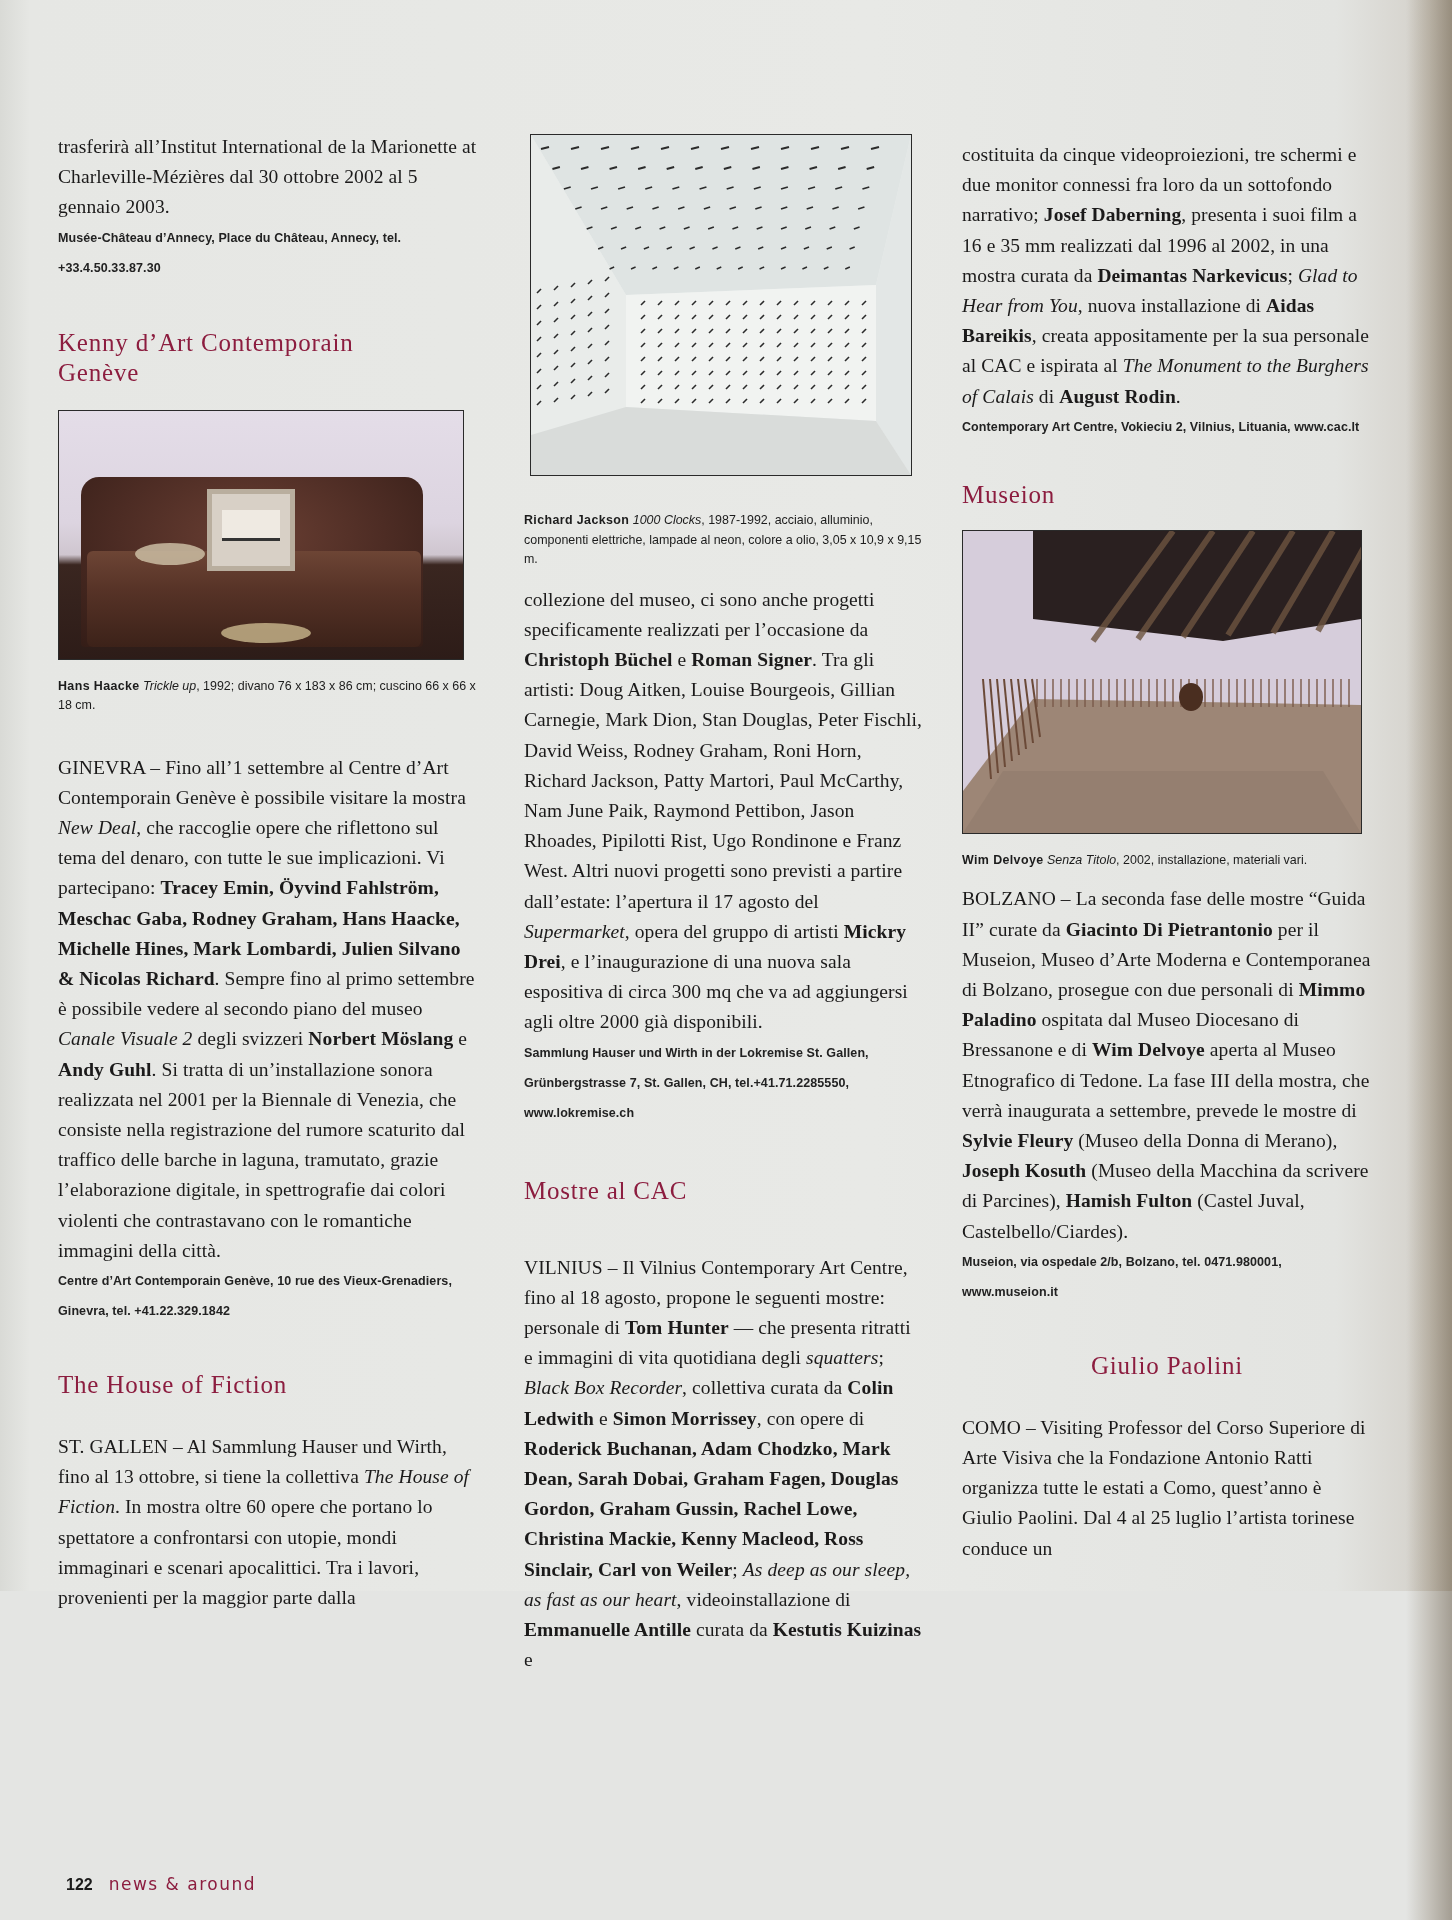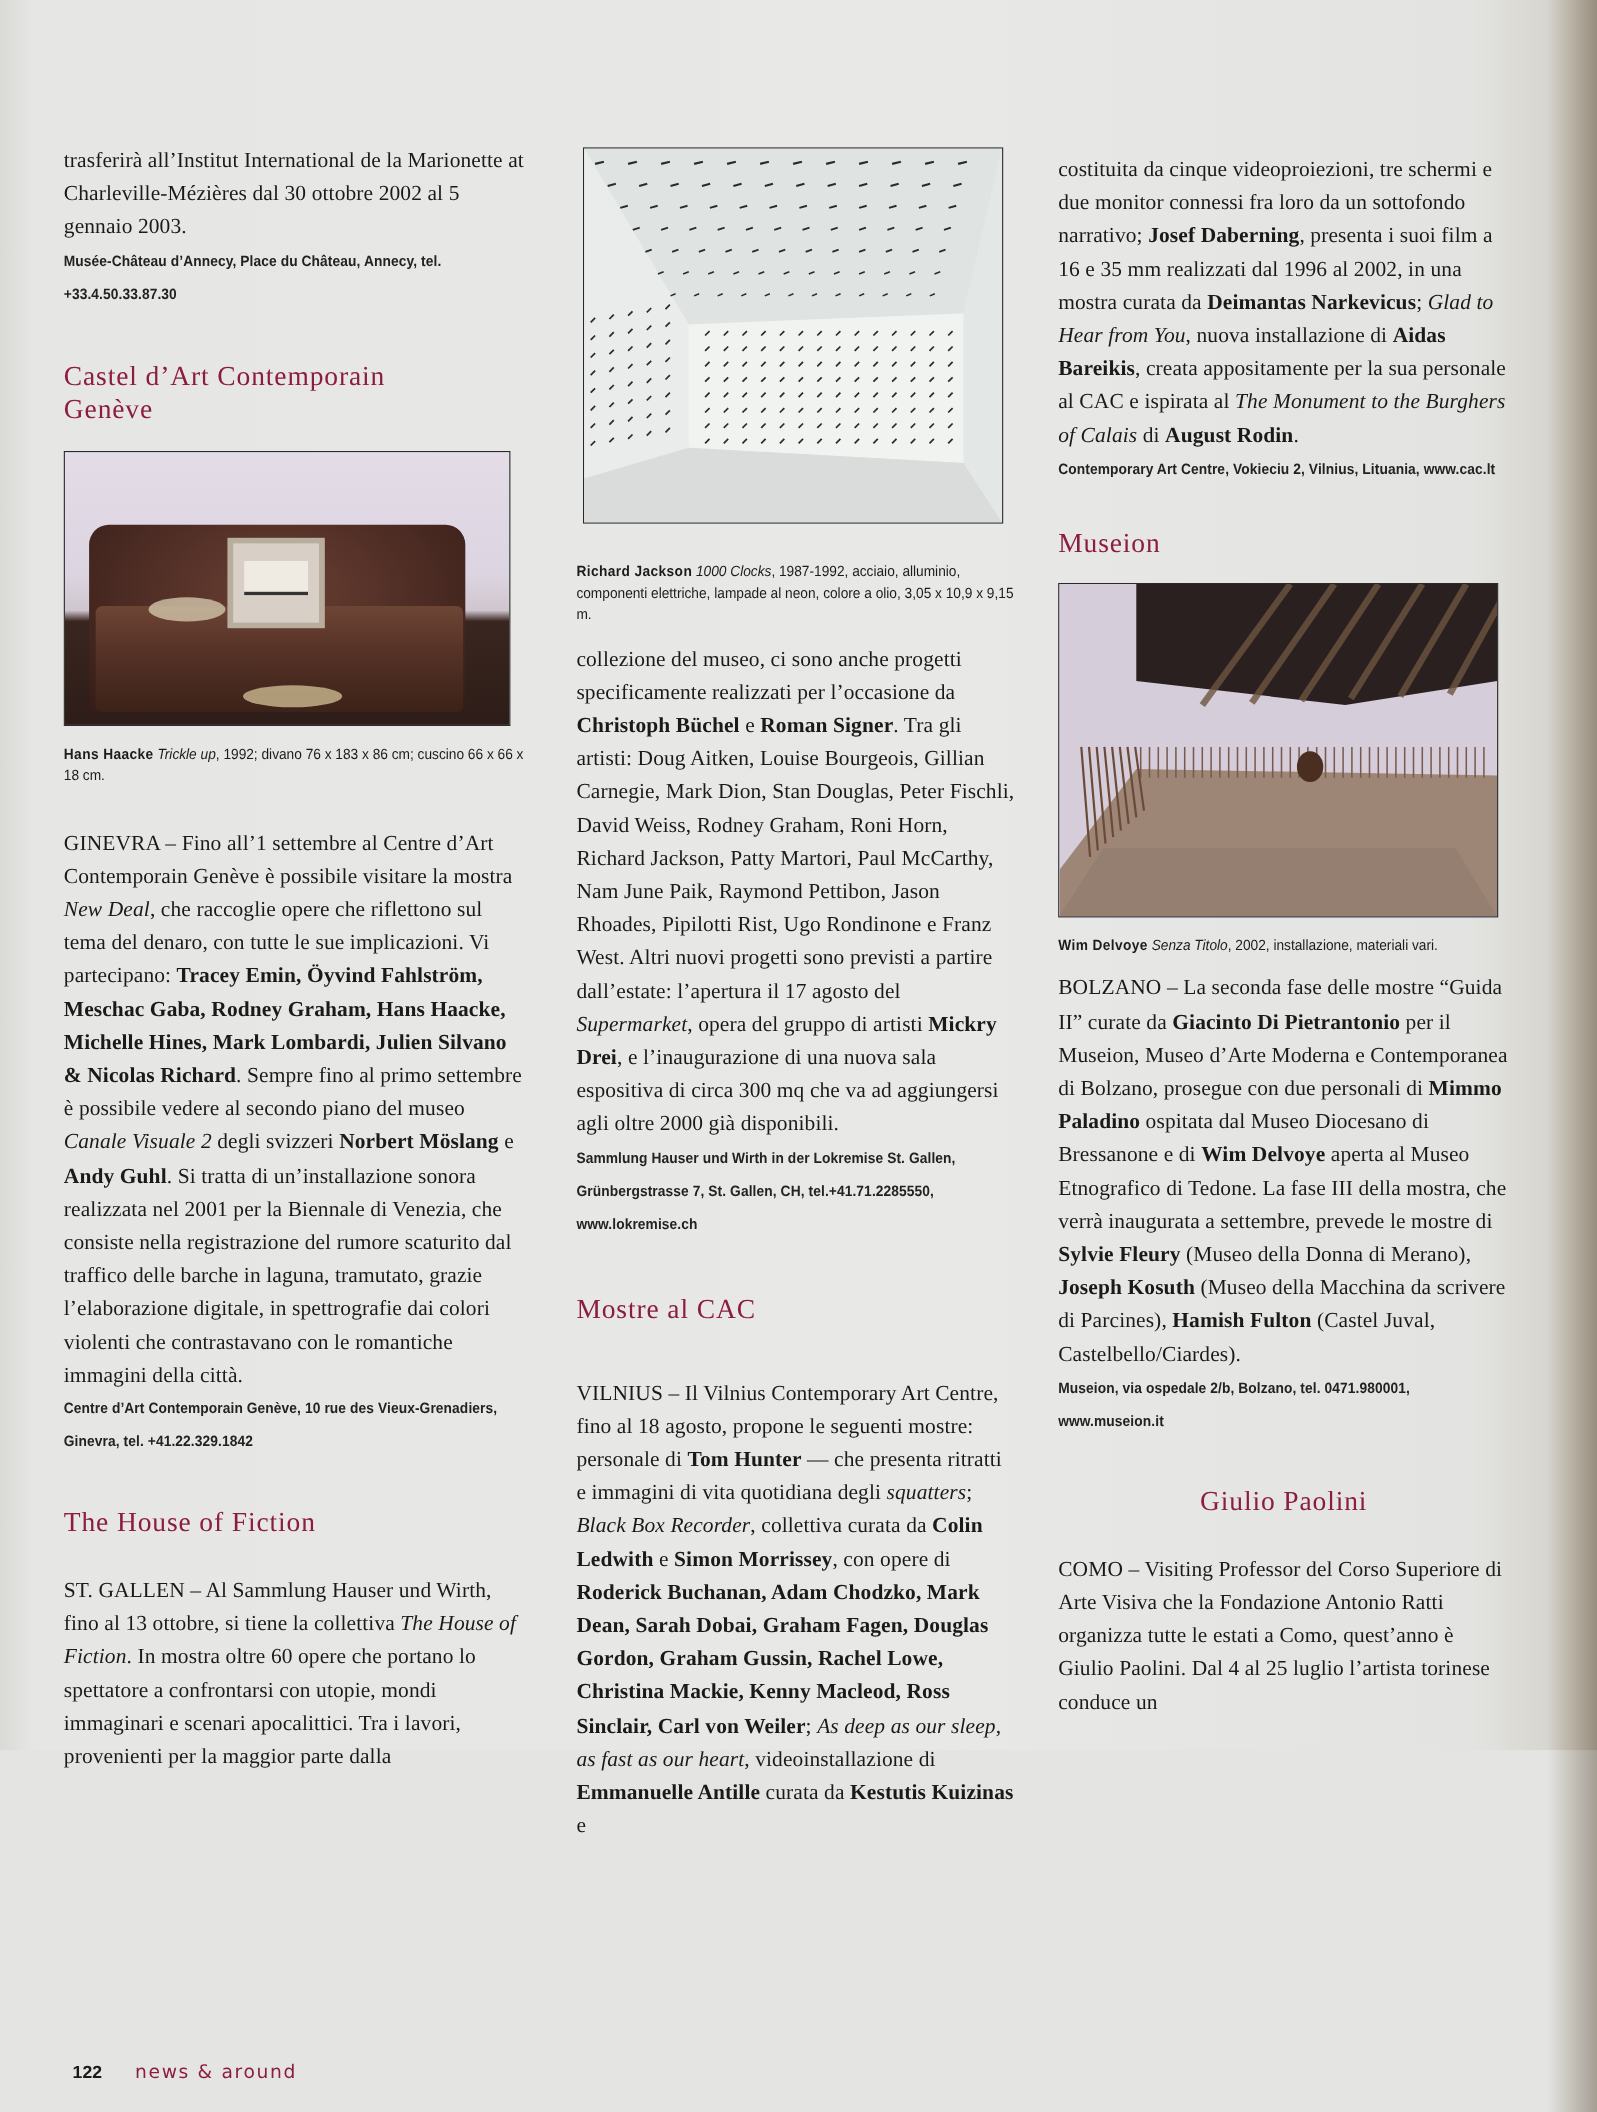--- a/index.html
+++ b/index.html
@@ -63,37 +63,37 @@
   .sofa-fluff2 { position:absolute; left:162px; top:212px; width:90px; height:20px; border-radius:50%; background:#cbb98f; opacity:0.8; }
 
   
   .clocks-photo { width:380px; height:340px; background:#e8eceb; }
   .clocks-photo svg { position:absolute; left:0; top:0; }
 
   
   .museion-photo { width:398px; height:302px; background:#d4cad6; }
   .museion-photo svg { position:absolute; left:0; top:0; }
 
-  .footer-left { position:absolute; left:66px; top:1874px; display:flex; align-items:baseline; gap:30px; }
+  .footer-left { position:absolute; left:66px; top:1874px; display:flex; align-items:baseline; gap:16px; }
   .page-num { font-family:"Liberation Sans", "DejaVu Sans", sans-serif; font-size:16px; font-weight:bold; color:#1a1a1a; }
   .section-name { font-family:"DejaVu Sans", "Liberation Sans", sans-serif; font-size:17px; color:#8c1d3f; letter-spacing:1.5px; }
   .footer-right { position:absolute; left:1244px; top:1956px; font-family:"Liberation Sans", "DejaVu Sans", sans-serif;
     font-size:16px; font-weight:bold; color:#1f1f1f; letter-spacing:1.2px; }
 </style>
 </head>
 <body>
 
 <div class="page">
   <div class="binding"></div>
 
   <div class="col col-left">
     <p class="body-text">trasferirà all’Institut International de la Marionette at Charleville-Mézières dal 30 ottobre 2002 al 5 gennaio 2003.</p>
     <p class="addr" style="line-height:30px;">Musée-Château d’Annecy, Place du Château, Annecy, tel. +33.4.50.33.87.30</p>
 
-    <h2 class="heading" style="margin-top:45px; width:360px;">Castel d’Art Contemporain Genève</h2>
+    <h2 class="heading" style="margin-top:45px; width:360px;">Kenny d’Art Contemporain Genève</h2>
 
     <div class="photo sofa-photo" style="margin-top:22px;">
       <div class="sofa-body"></div>
       <div class="sofa-seat"></div>
       <div class="sofa-fluff"></div>
       <div class="sofa-fluff2"></div>
       <div class="sofa-cushion"></div>
     </div>
 
     <p class="caption" style="margin-top:16px;">

